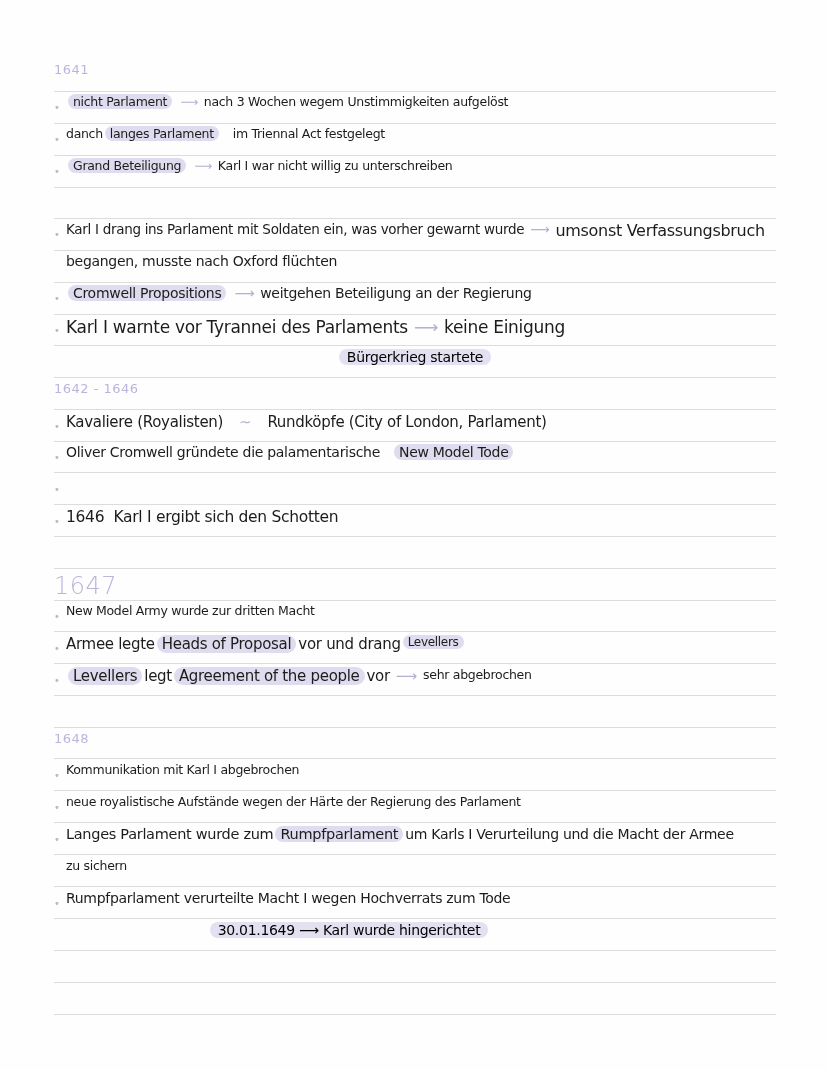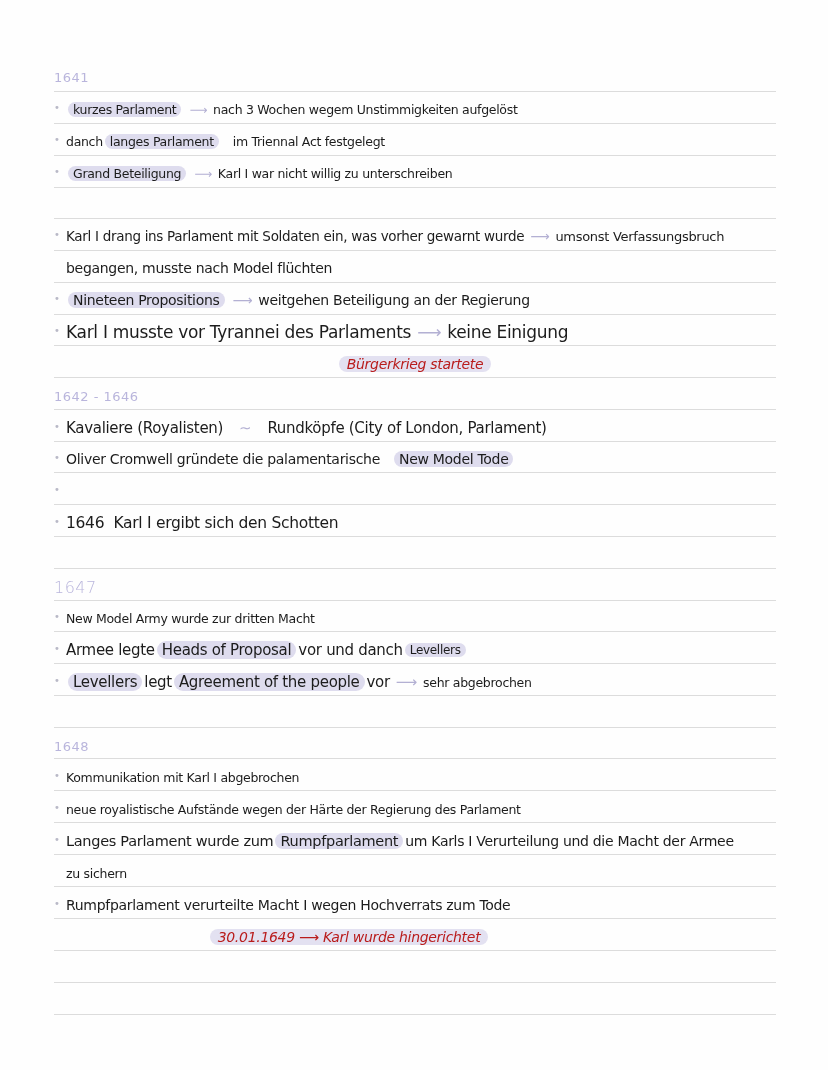--- a/index.html
+++ b/index.html
@@ -1,33 +1,33 @@
 <!DOCTYPE html>
 <html><head>
 <meta charset="utf-8">
 <style>
   html, body { margin: 0; padding: 0; background: #ffffff; }
   body { width: 828px; height: 1070px; position: relative; overflow: hidden;
          font-family: "DejaVu Sans", sans-serif; }
   .page { position: absolute; left: 0; top: 0; width: 828px; height: 1070px; background: #fefefe; }
   .rule { position: absolute; left: 54px; width: 722px; height: 1px; background: #dcdcdc; }
   .row { position: absolute; left: 54px; width: 760px; height: 30px;
-         display: flex; align-items: center; white-space: nowrap;
+         display: flex; align-items: flex-start; white-space: nowrap;
          color: #1c1c1c; font-size: 14px; letter-spacing: -0.3px; }
   .row.big { font-size: 17px; }
   .row.small { font-size: 12.5px; }
   .heading { color: #b9b5dc; font-size: 13px; letter-spacing: 0.5px; }
-  .heading.big { font-size: 16px; font-weight: 300; }
+  .heading.big { font-size: 24px; font-weight: 300; }
   .bullet { color: #b9b9c7; font-size: 10px; width: 12px; display: inline-block;
             align-self: flex-start; margin-top: 8px; }
   .hl { background: #dedcee; border-radius: 10px; padding: 0 5px; margin: 0 2px; }
   .arrow { color: #b3b0d3; margin: 0 6px; }
   .wave { color: #b3b0d3; margin: 0 16px; }
   .center-note { justify-content: center; }
-  .center-note .hl { color: #b91c1c; background: #e3e1f1; padding: 0 8px; font-style: italic; }
+  .center-note .hl { color: #000000; background: #e3e1f1; padding: 0 8px; }
   .gap { display: inline-block; width: 12px; }
 </style>
 </head>
 <body>
 
 <div class="page">
 
   <div class="rule" style="top:91px"></div>
   <div class="rule" style="top:123px"></div>
   <div class="rule" style="top:155px"></div>
@@ -57,21 +57,21 @@
   <div class="rule" style="top:918px"></div>
   <div class="rule" style="top:950px"></div>
   <div class="rule" style="top:982px"></div>
   <div class="rule" style="top:1014px"></div>
 
   <div class="row" style="top:62px">
     <span class="heading">1641</span>
   </div>
   <div class="row small" style="top:94px">
     <span class="bullet">•</span>
-    <span class="hl">kurzes Parlament</span>
+    <span class="hl">nicht Parlament</span>
     <span class="arrow">⟶</span>
     <span>nach 3 Wochen wegem Unstimmigkeiten aufgelöst</span>
   </div>
   <div class="row small" style="top:126px">
     <span class="bullet">•</span>
     <span>danch</span>
     <span class="hl">langes Parlament</span>
     <span class="gap"></span>
     <span>im Triennal Act festgelegt</span>
   </div>
@@ -79,35 +79,35 @@
     <span class="bullet">•</span>
     <span class="hl">Grand Beteiligung</span>
     <span class="arrow">⟶</span>
     <span>Karl I war nicht willig zu unterschreiben</span>
   </div>
 
   <div class="row" style="top:221px; font-size:13.5px">
     <span class="bullet">•</span>
     <span>Karl I drang ins Parlament mit Soldaten ein, was vorher gewarnt wurde</span>
     <span class="arrow">⟶</span>
-    <span style="font-size:13px">umsonst Verfassungsbruch</span>
+    <span style="font-size:16px">umsonst Verfassungsbruch</span>
   </div>
   <div class="row" style="top:253px">
     <span class="bullet"></span>
-    <span>begangen, musste nach Model flüchten</span>
+    <span>begangen, musste nach Oxford flüchten</span>
   </div>
   <div class="row" style="top:285px">
     <span class="bullet">•</span>
-    <span class="hl">Nineteen Propositions</span>
+    <span class="hl">Cromwell Propositions</span>
     <span class="arrow">⟶</span>
     <span>weitgehen Beteiligung an der Regierung</span>
   </div>
   <div class="row big" style="top:317px">
     <span class="bullet">•</span>
-    <span>Karl I musste vor Tyrannei des Parlaments</span>
+    <span>Karl I warnte vor Tyrannei des Parlaments</span>
     <span class="arrow">⟶</span>
     <span>keine Einigung</span>
   </div>
   <div class="row center-note" style="top:349px; left:54px; width:722px">
     <span class="hl">Bürgerkrieg startete</span>
   </div>
 
   <div class="row" style="top:381px">
     <span class="heading">1642 - 1646</span>
   </div>
@@ -135,21 +135,21 @@
     <span class="heading big">1647</span>
   </div>
   <div class="row small" style="top:603px">
     <span class="bullet">•</span>
     <span>New Model Army wurde zur dritten Macht</span>
   </div>
   <div class="row" style="top:635px; font-size:15px">
     <span class="bullet">•</span>
     <span>Armee legte</span>
     <span class="hl">Heads of Proposal</span>
-    <span>vor und danch</span>
+    <span>vor und drang</span>
     <span class="hl" style="font-size:12px">Levellers</span>
   </div>
   <div class="row" style="top:667px; font-size:15px">
     <span class="bullet">•</span>
     <span class="hl">Levellers</span>
     <span>legt</span>
     <span class="hl">Agreement of the people</span>
     <span>vor</span>
     <span class="arrow">⟶</span>
     <span style="font-size:12.5px">sehr abgebrochen</span>

